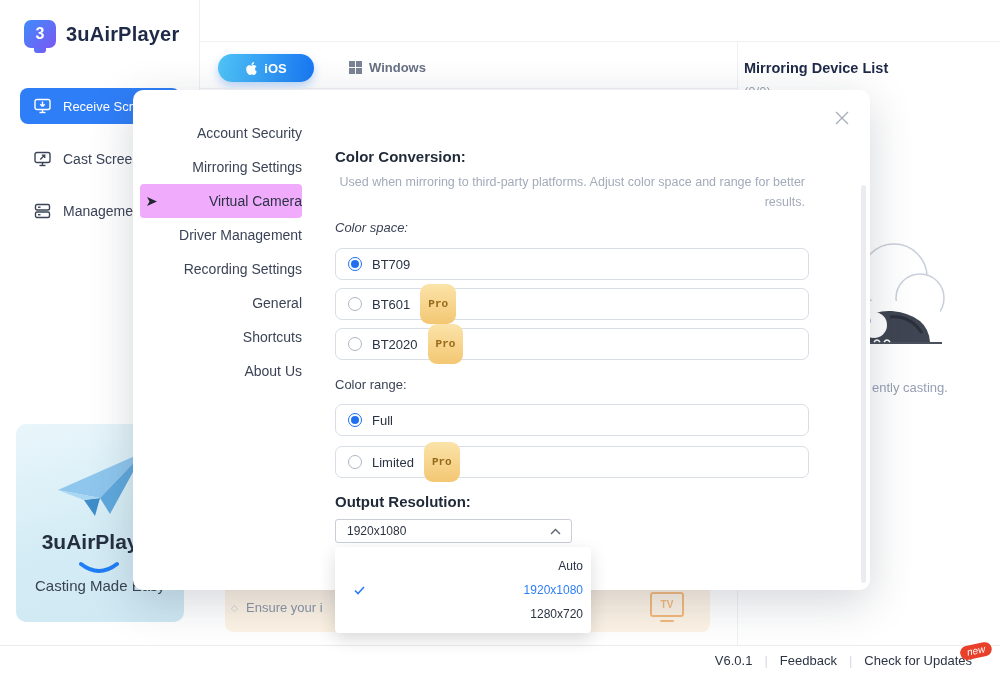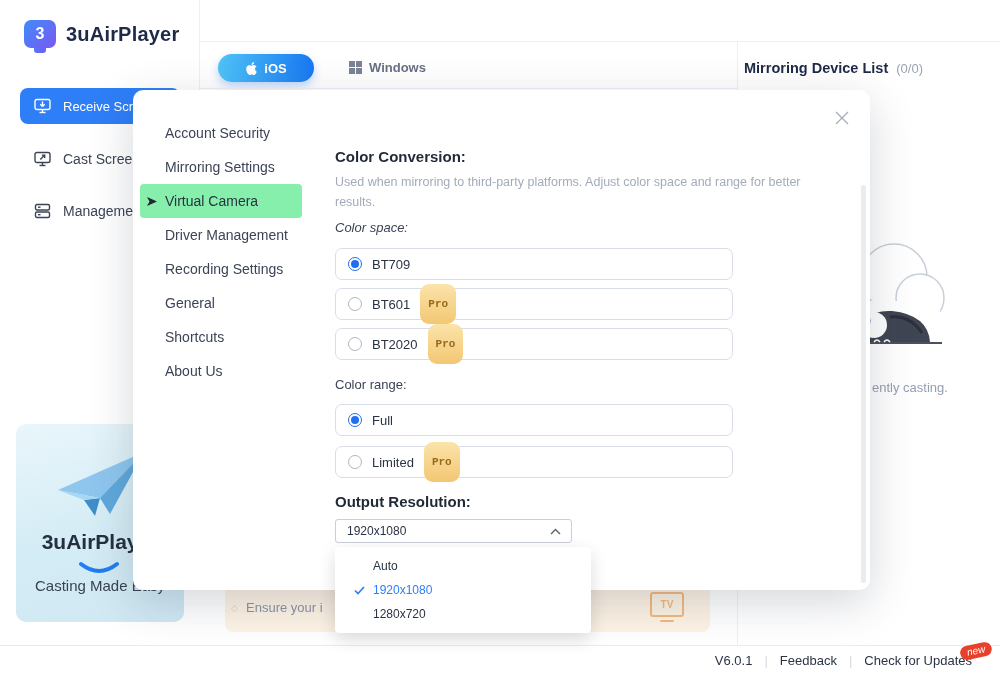--- a/index.html
+++ b/index.html
@@ -42,21 +42,21 @@
   
   .promo{left:16px;top:424px;width:168px;height:198px;border-radius:10px;
     background:linear-gradient(165deg,#e9f6fb 0%,#d4ecf5 55%,#cfe8f3 100%);cursor:pointer;}
   .promo-title{position:absolute;top:106px;left:0;width:100%;text-align:center;font-size:21px;font-weight:bold;color:#252f3f;}
   .promo-smile{position:absolute;top:137px;left:62px;}
   .promo-sub{position:absolute;top:153px;left:0;width:100%;text-align:center;font-size:15px;color:#3a4352;}
   .promo-plane{position:absolute;top:22px;left:34px;}
 
   
   .vline-right{left:737px;top:41px;width:1px;height:604px;background:#eef0f4;}
-  .device-title{left:744px;top:60px;display:flex;align-items:baseline;gap:8px;}
+  .device-title{left:744px;top:60px;display:flex;align-items:baseline;gap:8px;flex-direction:column;}
   .device-title-text{font-size:14.5px;font-weight:bold;color:#1e2a47;}
   .device-count{font-size:13px;color:#9aa3b2;}
   .penguin{left:790px;top:243px;}
   .empty-text{left:872px;top:380px;font-size:13px;color:#96a0b5;}
 
   
   .tips{left:225px;top:572px;width:485px;height:60px;border-radius:8px;background:#fdf3e5;}
   .tip-line1{left:248px;top:578px;font-size:13px;color:#8a93a6;}
   .tip-bullet{left:231px;top:603px;font-size:9px;color:#c9cfd8;}
   .tip-line2{left:246px;top:600px;font-size:13px;color:#8a93a6;}
@@ -73,33 +73,33 @@
   .help{width:15px;height:15px;border:1.2px solid #9aa3b2;border-radius:50%;color:#9aa3b2;font-size:10px;
     display:flex;align-items:center;justify-content:center;cursor:pointer;box-sizing:border-box;}
   .foot-right{right:28px;top:653px;display:flex;align-items:center;gap:12px;font-size:13px;color:#2b3444;}
   .foot-sep{color:#d5dae2;}
   .foot-link{cursor:pointer;}
   .new-badge{right:8px;top:644px;background:#e8402a;color:#fff;font-size:10px;font-style:italic;
     padding:1px 7px 2px;border-radius:9px;transform:rotate(-12deg);}
 
   
   .dialog{left:133px;top:90px;width:737px;height:500px;background:#fff;border-radius:10px;
-    box-shadow:0 12px 45px rgba(40,50,70,.20);z-index:10;}
+    box-shadow:0 12px 45px rgba(40,50,70,.20);z-index:10;text-align:right;}
   .dlg-close{position:absolute;left:832px;top:108px;z-index:11;width:20px;height:20px;display:flex;
     align-items:center;justify-content:center;cursor:pointer;}
   .menu{position:absolute;left:0;top:26px;width:175px;}
   .menu-item{position:relative;height:34px;line-height:34px;margin:0 6px 0 7px;padding-left:25px;
     border-radius:4px;font-size:14px;color:#3b4456;cursor:pointer;}
-  .menu-item.sel{background:#86efac;color:#2a3342;}
+  .menu-item.sel{background:#f0abfc;color:#2a3342;}
   .menu-arrow{position:absolute;left:7px;top:13px;}
   .dlg-content{position:absolute;left:202px;top:0;width:410px;}
   .sec-title{position:absolute;left:0;top:58px;font-size:15px;font-weight:bold;color:#1f2937;}
   .sec-desc{position:absolute;left:0;top:82px;width:470px;font-size:12.5px;line-height:20px;color:#a3abba;}
   .fld-label{position:absolute;left:0;font-size:13px;color:#3b4456;}
-  .opt-row{position:absolute;left:0;width:398px;height:32px;border:1px solid #d9dee6;border-radius:7px;
+  .opt-row{position:absolute;left:0;width:474px;height:32px;border:1px solid #d9dee6;border-radius:7px;
     box-sizing:border-box;display:flex;align-items:center;gap:10px;padding-left:12px;cursor:pointer;background:#fff;}
   .radio{width:14px;height:14px;border-radius:50%;border:1px solid #aeb6c2;background:#fff;box-sizing:border-box;position:relative;flex:0 0 auto;}
   .radio.on{border:1.5px solid #1f6ff0;}
   .radio.on::after{content:"";position:absolute;inset:2px;border-radius:50%;background:#1f6ff0;}
   .opt-label{font-size:13px;color:#2a3342;}
   .pro{height:16px;line-height:16px;padding:12px 8px;border-radius:9px;font-size:11px;font-weight:bold;
     color:#96691b;background:linear-gradient(180deg,#fbe3a9,#f3c773);font-family:Liberation Mono, monospace;}
   .res-title{position:absolute;left:0;top:403px;font-size:15px;font-weight:bold;color:#1f2937;}
   .select{position:absolute;left:0;top:429px;width:237px;height:24px;border:1px solid #c9ced8;border-radius:3px;
     box-sizing:border-box;display:flex;align-items:center;justify-content:space-between;

